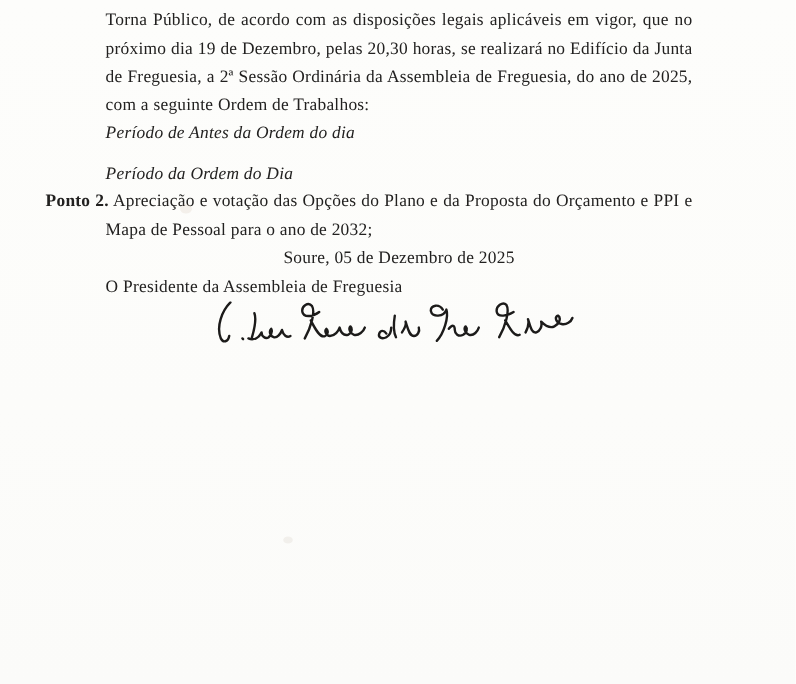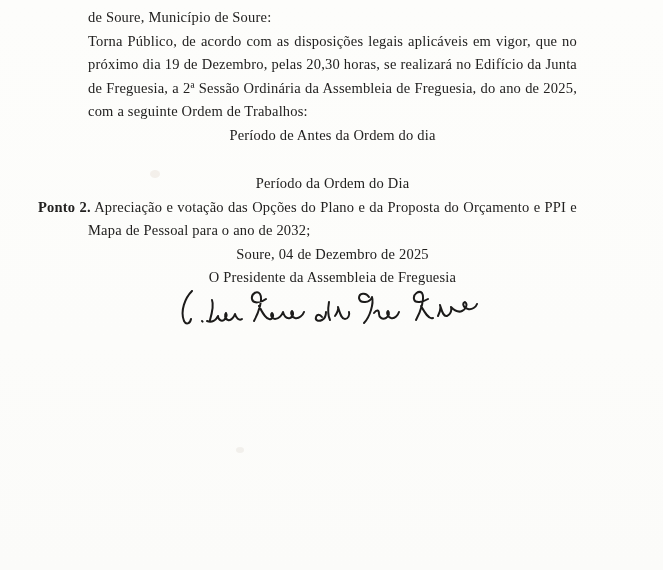--- a/index.html
+++ b/index.html
@@ -34,37 +34,38 @@
   .intro-line {
     margin-top: 0;
   }
   .announcement {
     margin-top: 20px;
     text-align: justify;
   }
   .announcement b { font-weight: normal; }
   .section-heading {
     margin-top: 24px;
-    text-align: center;
+    text-align: left;
     font-weight: bold;
+    font-style: italic;
   }
-  .section-heading.order { margin-top: 25px; }
+  .section-heading.order { margin-top: 10px; }
   .ponto {
     text-align: justify;
     padding-left: 50px;
     text-indent: -50px;
   }
   .ponto b { font-weight: bold; }
   .dateline {
     margin-top: 24px;
     text-align: center;
   }
   .sig-title {
     margin-top: 47px;
-    text-align: center;
+    text-align: left;
   }
   .signature {
     margin-top: 0px;
     margin-left: 88px;
     width: 310px;
     height: 40px;
   }
   .signature svg {
     display: block;
   }
@@ -79,38 +80,37 @@
     position: absolute;
     pointer-events: none;
     border-radius: 50%;
   }
 </style>
 </head>
 <body>
 
 <div class="page">
 
-  <p class="intro-line">de Soure, Município de Soure:</p>
 
   <p class="announcement"><b>Torna Público,</b><span> de acordo com as disposições legais aplicáveis em vigor, que no próximo dia 19 de Dezembro, pelas </span><b>20,30 horas,</b><span> se realizará no </span><b>Edifício da Junta de Freguesia,</b><span> a </span><b>2ª Sessão Ordinária</b><span> da </span><b>Assembleia de Freguesia,</b><span> do </span><b>ano de 2025,</b><span> com a seguinte </span><b>Ordem de Trabalhos:</b></p>
 
   <h3 class="section-heading">Período de Antes da Ordem do dia</h3>
 
 
   <h3 class="section-heading order">Período da Ordem do Dia</h3>
 
 
 
   <p class="ponto">
     <b>Ponto 2.</b>
     <span>Apreciação e votação das Opções do Plano e da Proposta do Orçamento e PPI e Mapa de Pessoal para o ano de 2032;</span>
   </p>
 
 
-  <p class="dateline">Soure, 04 de Dezembro de 2025</p>
+  <p class="dateline">Soure, 05 de Dezembro de 2025</p>
 
   <p class="sig-title">O Presidente da Assembleia de Freguesia</p>
 
   <div class="signature" aria-label="Luísa Ramos dos Santos Rainho">
     <svg width="310" height="40" viewBox="0 0 310 40">
 
       <path d="M16 1 C9 8 4 21 8 31 C10 35 14 34 15 29"></path>
 
       <path d="M26 31 l0.6 0.6"></path>
 

